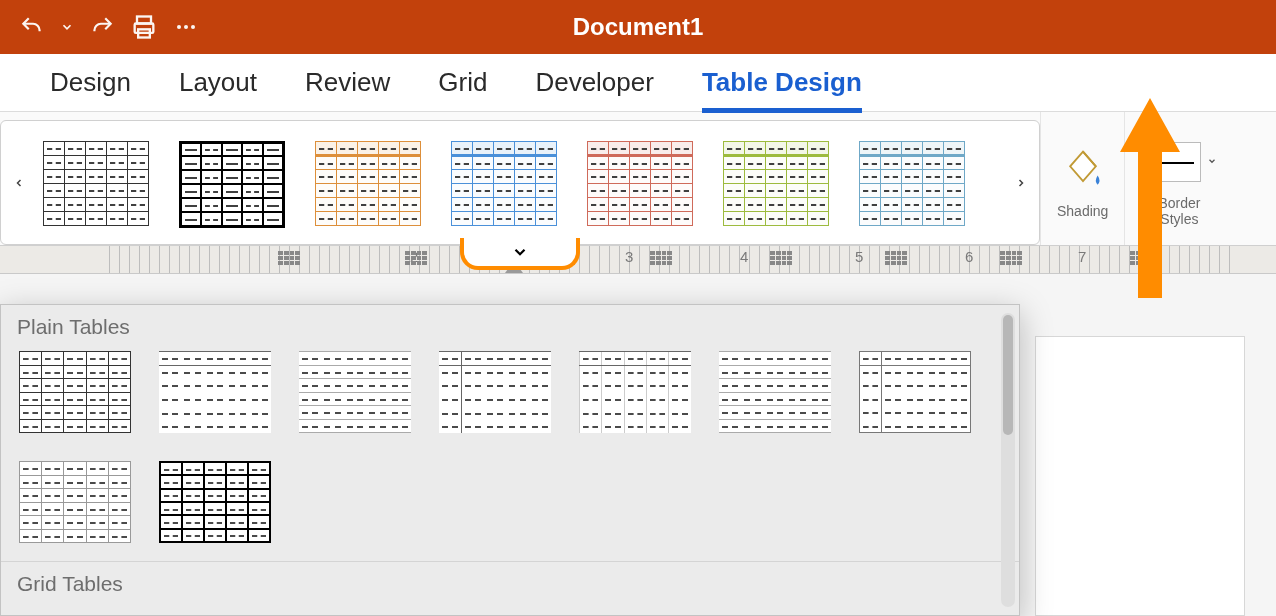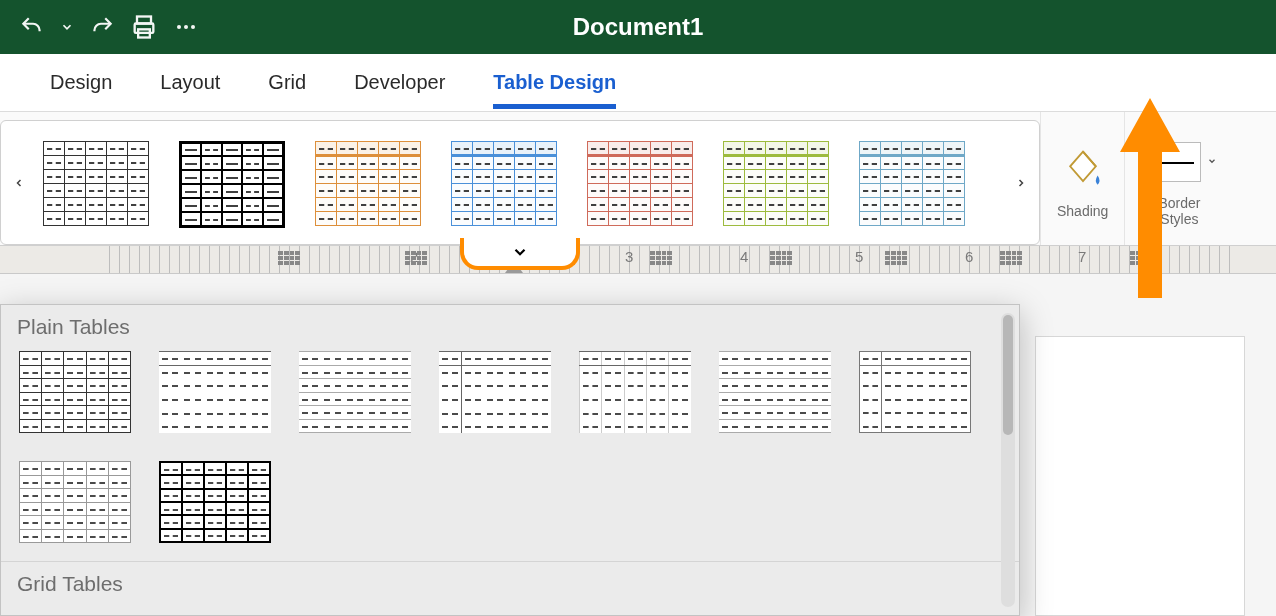--- a/index.html
+++ b/index.html
@@ -7,21 +7,21 @@
     font-family: -apple-system, BlinkMacSystemFont, "Segoe UI", sans-serif;
     width: 1276px;
     height: 616px;
     background: #f5f5f5;
     overflow: hidden;
     position: relative;
   }
   
   .titlebar {
     height: 54px;
-    background: #14532d;
+    background: #c2410c;
     display: flex;
     align-items: center;
     padding: 0 18px;
     color: #ffffff;
     position: relative;
   }
   .titlebar .qat { display:flex; align-items:center; gap:14px; }
   .titlebar .icon-btn { width:28px; height:28px; display:flex; align-items:center; justify-content:center; opacity:.95; }
   .titlebar .title {
     position:absolute; left:0; right:0; text-align:center; font-size:24px; font-weight:600;
@@ -31,21 +31,21 @@
   .tabs {
     height: 58px;
     background: #ffffff;
     display:flex;
     align-items:center;
     gap: 48px;
     padding: 0 50px;
     border-bottom: 1px solid #dcdcdc;
   }
   .tab {
-    font-size: 20px;
+    font-size: 26px;
     color:#2a2a2a;
     font-weight:500;
     position:relative;
     padding: 14px 0;
     white-space:nowrap;
   }
   .tab.active { color:#1a5fd0; font-weight:700; }
   .tab.active::after {
     content:""; position:absolute; left:0; right:0; bottom:-1px; height:5px; background:#1a5fd0;
   }
@@ -234,20 +234,21 @@
           <circle cx="19" cy="12" r="2"></circle>
         </svg>
     </div>
   </div>
   <div class="title">Document1</div>
 </div>
 
 <div class="tabs">
   <div class="tab">Design</div>
   <div class="tab">Layout</div>
+  <div class="tab">Review</div>
   <div class="tab">Grid</div>
   <div class="tab">Developer</div>
   <div class="tab active">Table Design</div>
 </div>
 
 <div class="ribbon">
   <div class="gallery">
     <div class="gal-arrow">
       <svg width="12" height="20" viewBox="0 0 24 24" fill="none" stroke="#444" stroke-width="3">
           <polyline points="15 18 9 12 15 6"></polyline>

